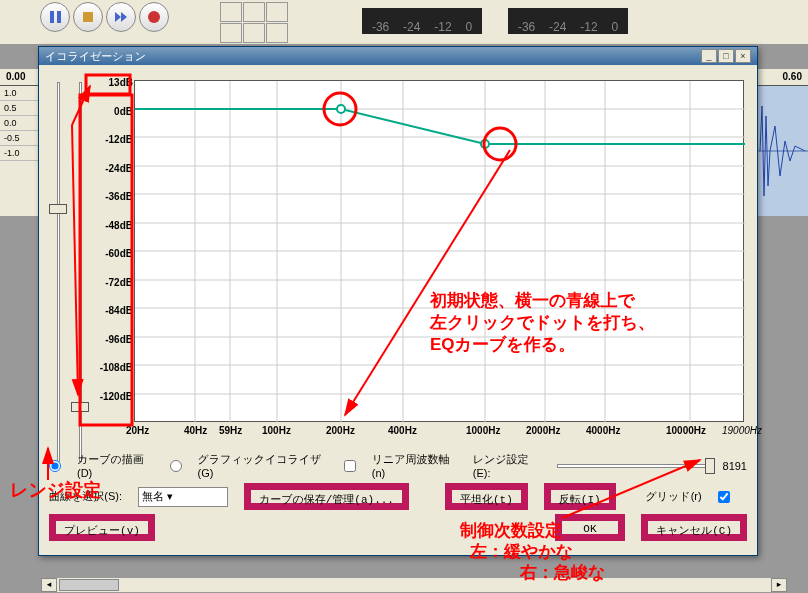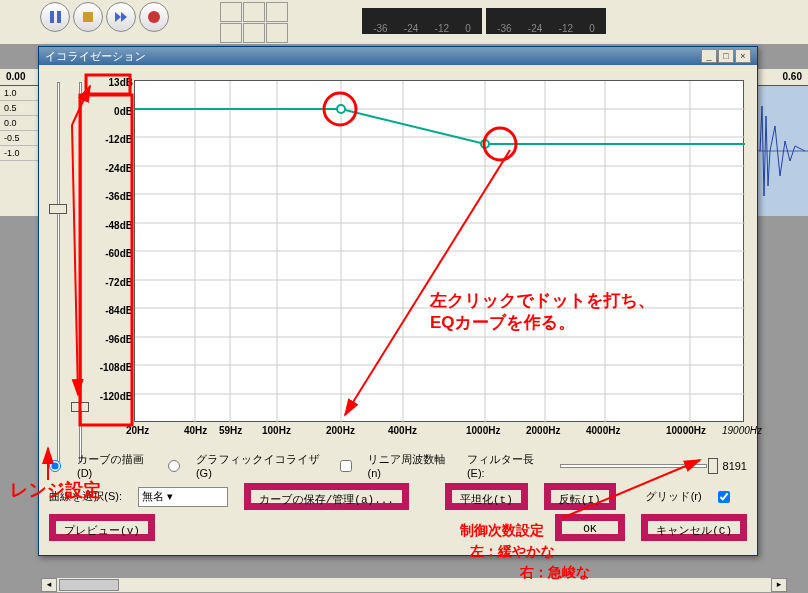--- a/index.html
+++ b/index.html
@@ -11,21 +11,21 @@
 .bg-btn { width: 30px; height: 30px; border-radius: 50%; background: linear-gradient(#fff,#ddd); border: 1px solid #888; display: flex; align-items: center; justify-content: center; }
 .bg-btn .pause { display: flex; gap: 3px; }
 .bg-btn .pause span { width: 4px; height: 12px; background: #4466cc; }
 .bg-btn .stop { width: 10px; height: 10px; background: #cc9933; }
 .bg-btn .ff { display: flex; }
 .bg-btn .ff span { width: 0; height: 0; border-left: 6px solid #4466cc; border-top: 5px solid transparent; border-bottom: 5px solid transparent; }
 .bg-btn .rec { width: 12px; height: 12px; border-radius: 50%; background: #cc3333; }
 .bg-tools { position: absolute; top: 2px; left: 220px; }
 .bg-toolgrid { display: grid; grid-template-columns: repeat(3, 22px); gap: 1px; }
 .bg-tool { width: 22px; height: 20px; background: #ece9d8; border: 1px solid #999; }
-.bg-meters { position: absolute; top: 8px; left: 362px; display: flex; gap: 4px; font-size: 10px; color: #333; }
+.bg-meters { position: absolute; top: 8px; left: 362px; display: flex; gap: 26px; font-size: 12px; color: #333; }
 .bg-meter { width: 120px; height: 26px; background: #222; display:flex; align-items:flex-end; justify-content:space-around; color:#888; padding:0 3px; }
 .bg-ruler { position: absolute; top: 68px; left: 0; right: 0; height: 18px; background: #ece9d8; border-top: 1px solid #999; border-bottom: 1px solid #555; font-size: 10px; }
 .bg-ruler span { position:absolute; top:2px; font-weight:bold; }
 .bg-track { position: absolute; top: 86px; left: 0; width: 50px; height: 130px; background: #ece9d8; border-right:1px solid #555; font-size:9px; }
 .bg-track div { padding: 2px 4px; border-bottom: 1px solid #bbb; }
 .bg-wave-area { position:absolute; top:86px; left:755px; right:0; height:130px; background:#b8cce4; }
 
 
 .dialog { position: absolute; top: 46px; left: 38px; width: 720px; height: 510px; background: #ece9d8; border: 1px solid #003c74; box-shadow: 2px 2px 6px rgba(0,0,0,0.4); }
 .titlebar { height: 18px; background: linear-gradient(#7b9ebd, #396ba0); color: #fff; font-size: 11px; padding: 2px 6px; display: flex; justify-content: space-between; align-items: center; }
@@ -209,21 +209,21 @@
   </div>
 
   <div class="controls">
     <div class="row">
       <input type="radio" class="radio" checked="" style="">
       <label>カーブの描画(D)</label>
       <input type="radio" class="radio" style="">
       <label>グラフィックイコライザ(G)</label>
       <input type="checkbox" class="chk" style="">
       <label>リニア周波数軸(n)</label>
-      <span style="margin-left:auto">フィルター長(E):</span>
+      <span style="margin-left:auto">レンジ設定(E):</span>
       <div class="hslider">
         <div class="hslider-track"></div>
         <div class="hslider-thumb" style="left:148px"></div>
       </div>
       <span>8191</span>
     </div>
     <div class="row">
       <label>曲線を選択(S):</label>
       <div class="select"><span>無名</span> ▾</div>
       <button class="btn">カーブの保存/管理(a)...</button>
@@ -256,24 +256,25 @@
 
   <line x1="72" y1="125" x2="90" y2="86" stroke="#ff0000" stroke-width="2" marker-end="url(#ah)"></line>
   <line x1="72" y1="125" x2="78" y2="395" stroke="#ff0000" stroke-width="2" marker-end="url(#ah)"></line>
   <line x1="48" y1="480" x2="48" y2="448" stroke="#ff0000" stroke-width="2" marker-end="url(#ah)"></line>
   <line x1="510" y1="150" x2="345" y2="415" stroke="#ff0000" stroke-width="2" marker-end="url(#ah)"></line>
   <line x1="562" y1="518" x2="700" y2="460" stroke="#ff0000" stroke-width="2" marker-end="url(#ah)"></line>
 </svg>
 
 <div class="annot" style="top:478px;left:10px;font-size:18px">レンジ設定</div>
 <div class="annot" style="top:290px;left:430px;font-size:17px;line-height:22px">
+  <div>初期状態、横一の青線上で</div>
   <div>左クリックでドットを打ち、</div>
   <div>EQカーブを作る。</div>
 </div>
-<div class="annot" style="top:520px;left:460px;font-size:14px;line-height:21px">
+<div class="annot" style="top:520px;left:460px;font-size:17px;line-height:21px">
   <div>制御次数設定</div>
   <div style="margin-left:10px">左：緩やかな</div>
   <div style="margin-left:60px">右：急峻な</div>
 </div>
 
 <div class="scrollbar-bottom">
   <div class="sb-arrow" style="left:0">◂</div>
   <div class="sb-thumb" style="left:18px"></div>
   <div class="sb-arrow" style="right:0">▸</div>
 </div>

